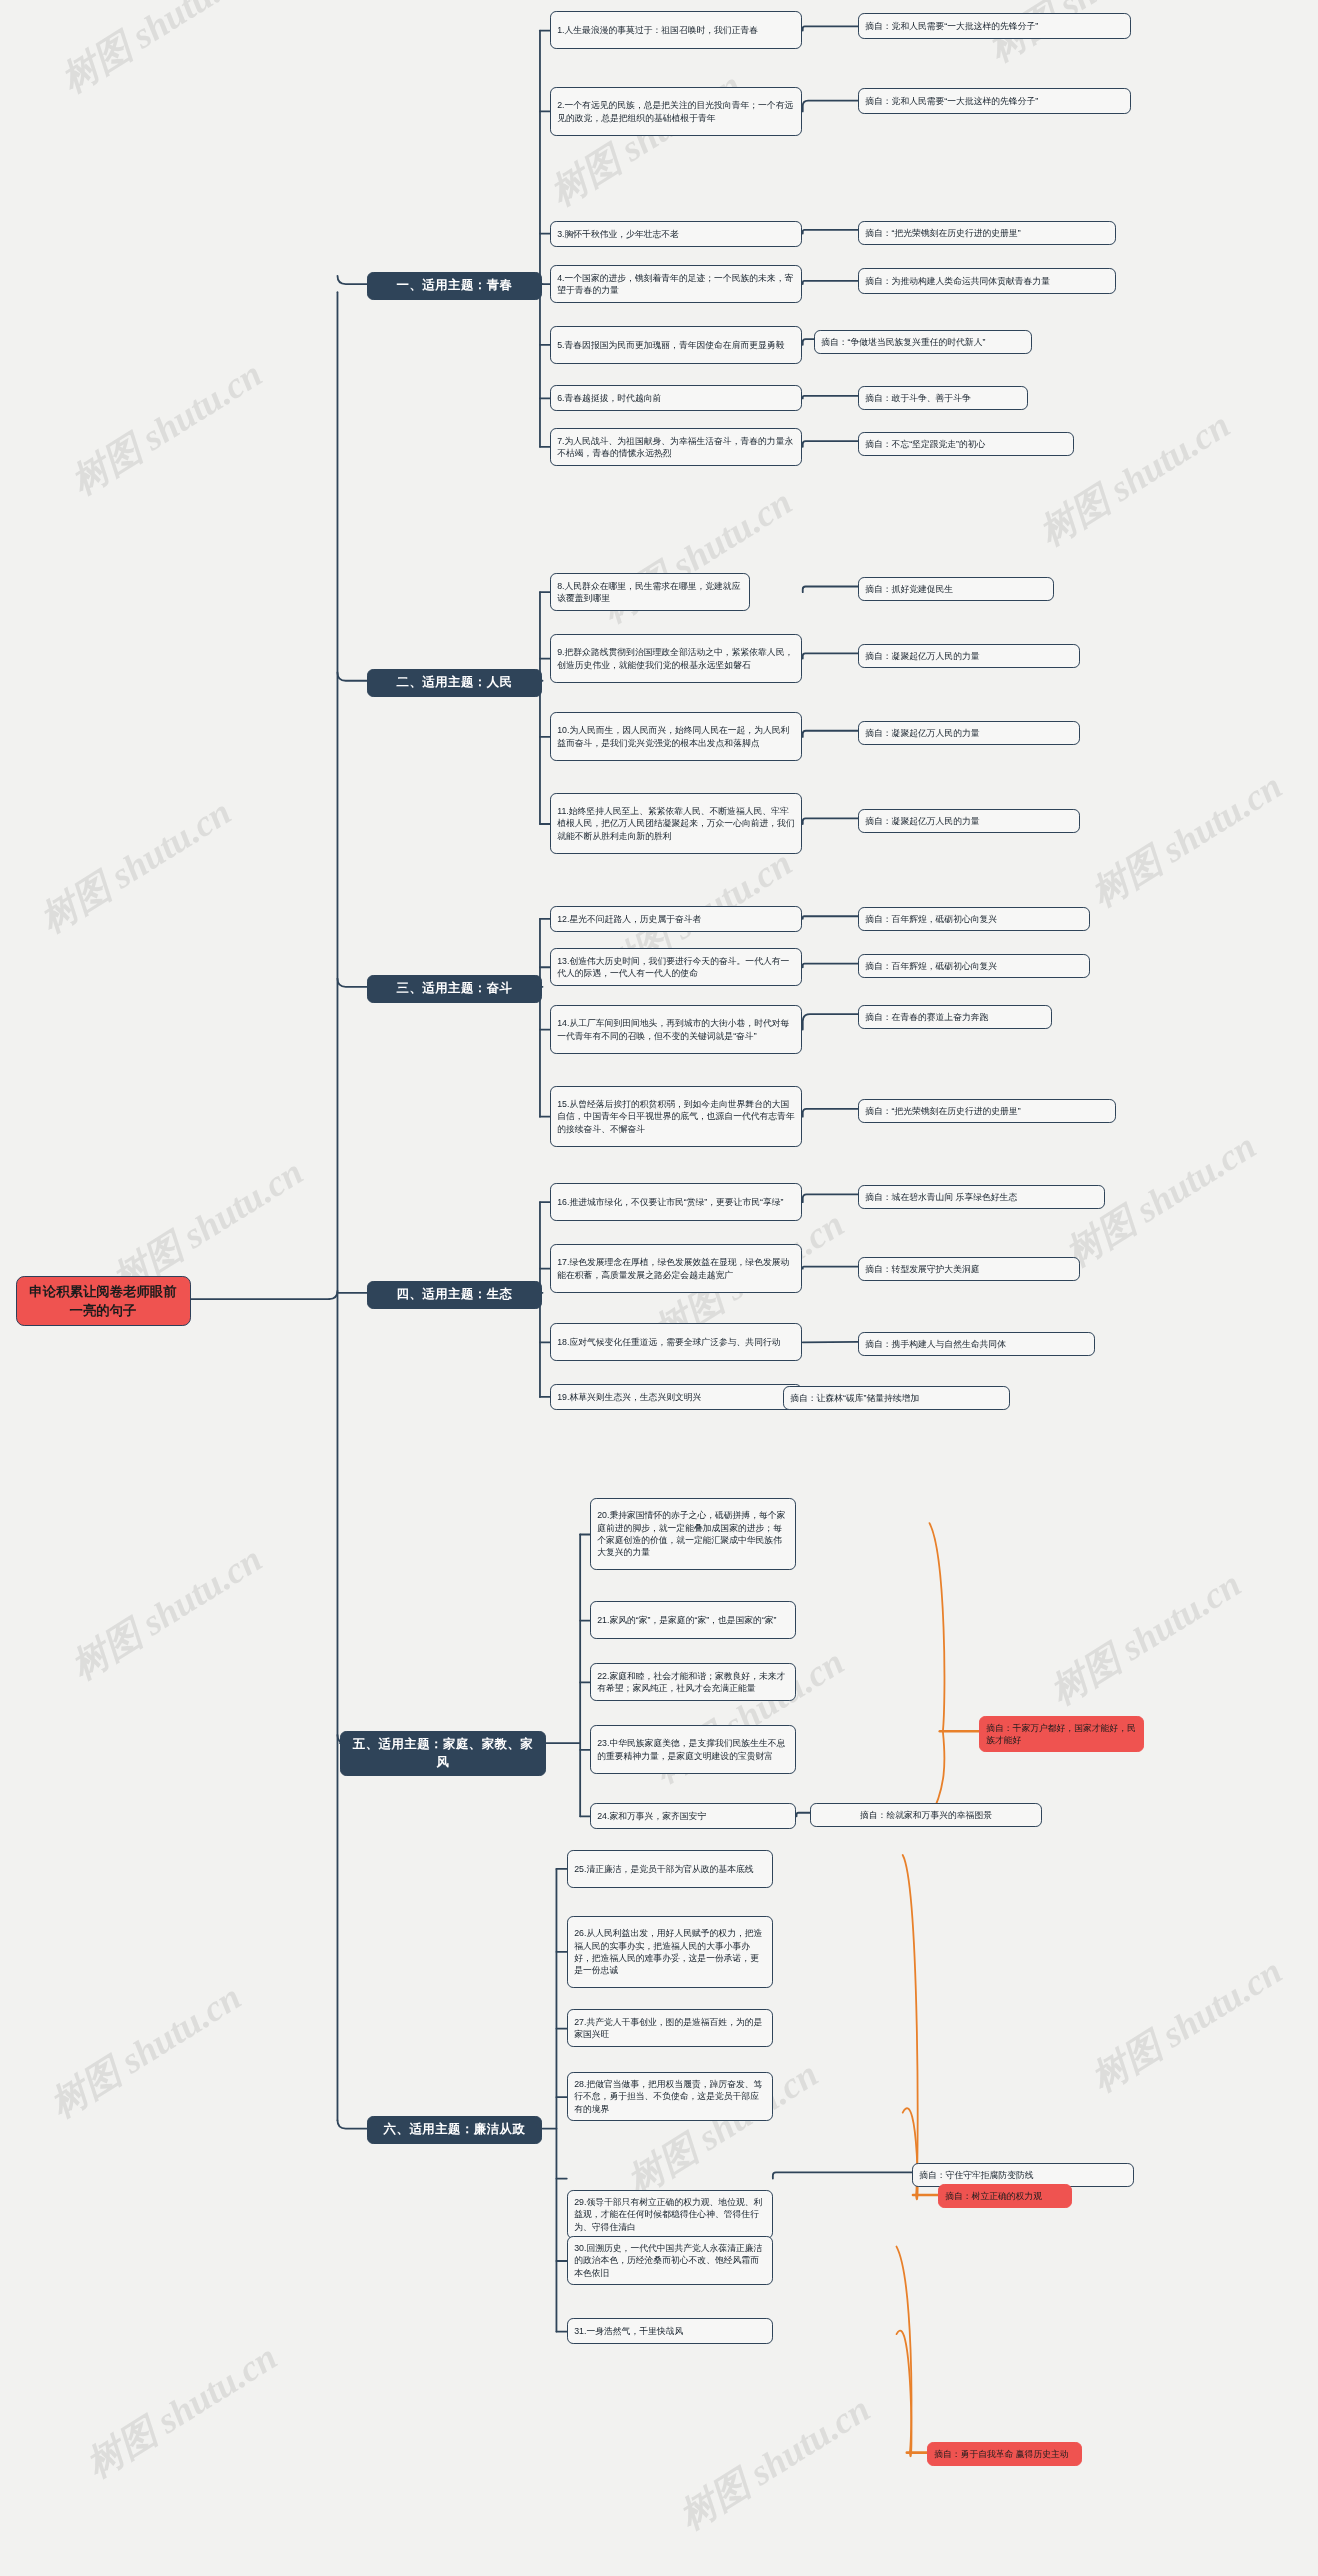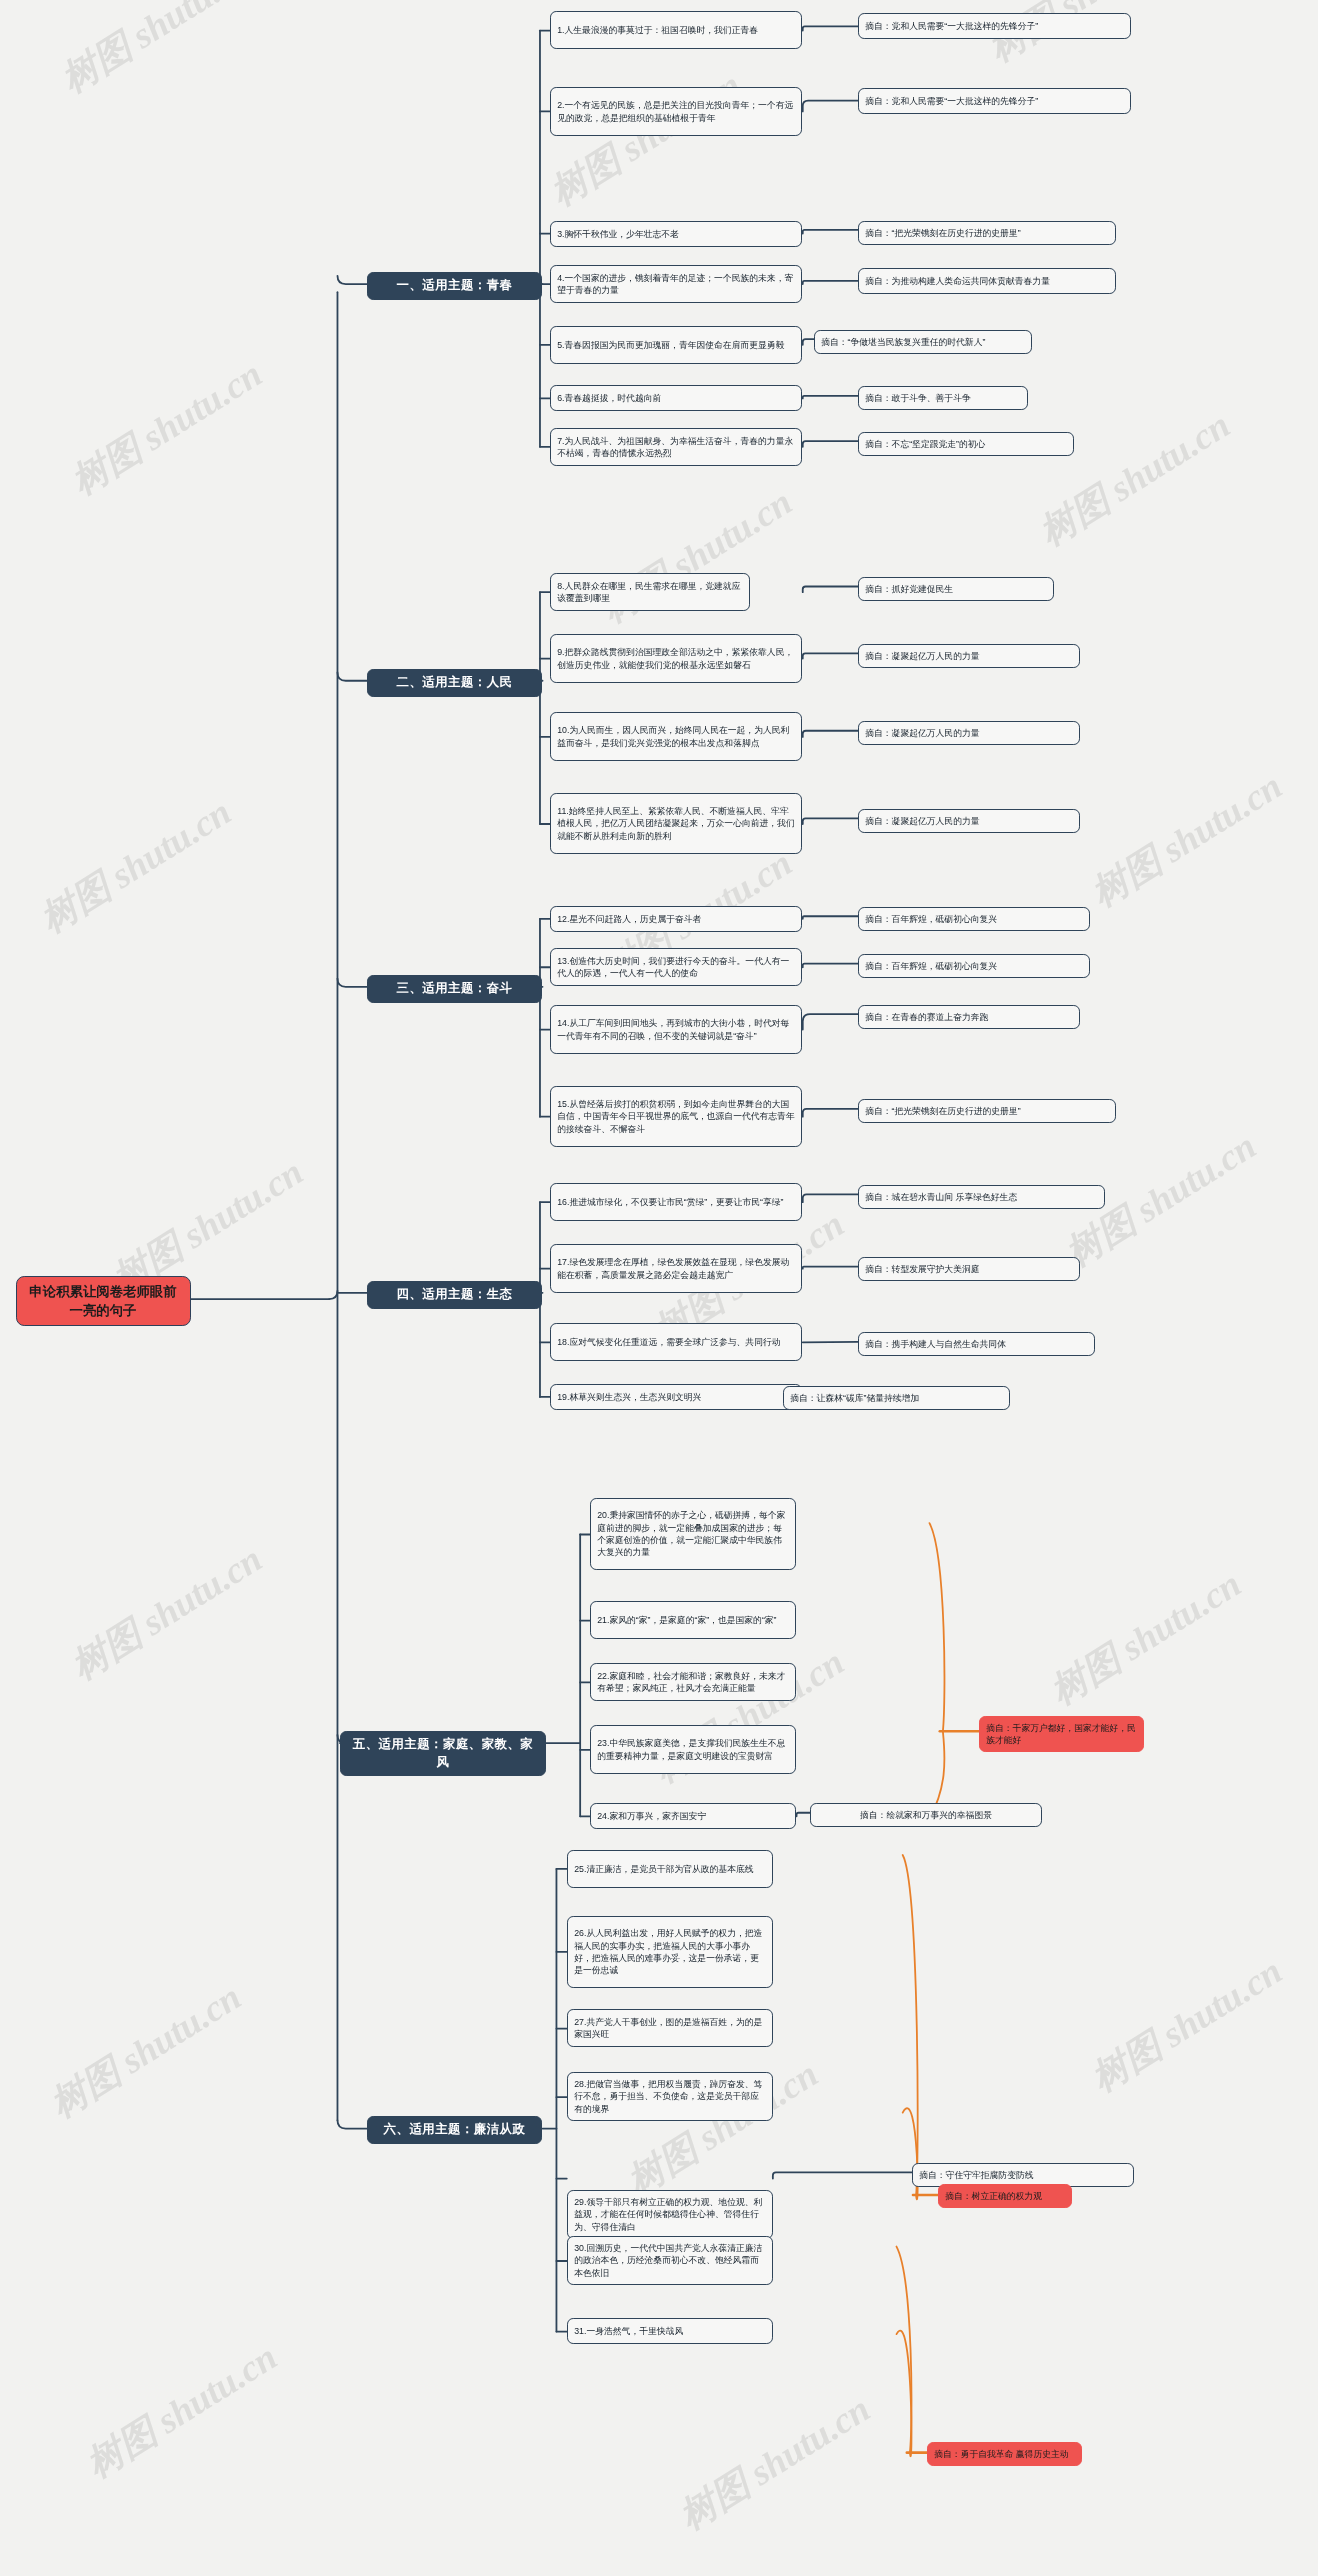--- a/index.html
+++ b/index.html
@@ -278,21 +278,21 @@
     </div>
     <div class="node leaf" style="left: 550px; top: 948px; width: 252px; min-height: 38px;">
       <span>13.创造伟大历史时间，我们要进行今天的奋斗。一代人有一代人的际遇，一代人有一代人的使命</span>
     </div>
     <div class="node src" style="left: 858px; top: 954px; width: 232px; min-height: 18.5px;">
       <span>摘自：百年辉煌，砥砺初心向复兴</span>
     </div>
     <div class="node leaf" style="left: 550px; top: 1005px; width: 252px; min-height: 49px;">
       <span>14.从工厂车间到田间地头，再到城市的大街小巷，时代对每一代青年有不同的召唤，但不变的关键词就是“奋斗”</span>
     </div>
-    <div class="node src" style="left: 858px; top: 1005px; width: 222px; min-height: 18.5px;">
+    <div class="node src" style="left: 858px; top: 1005px; width: 194px; min-height: 18.5px;">
       <span>摘自：在青春的赛道上奋力奔跑</span>
     </div>
     <div class="node leaf" style="left: 550px; top: 1086px; width: 252px; min-height: 61px;">
       <span>15.从曾经落后挨打的积贫积弱，到如今走向世界舞台的大国自信，中国青年今日平视世界的底气，也源自一代代有志青年的接续奋斗、不懈奋斗</span>
     </div>
     <div class="node src" style="left: 858px; top: 1099px; width: 258px; min-height: 18.5px;">
       <span>摘自：“把光荣镌刻在历史行进的史册里”</span>
     </div>
     <div class="node leaf" style="left: 550px; top: 1183px; width: 252px; min-height: 38px;">
       <span>16.推进城市绿化，不仅要让市民“赏绿”，更要让市民“享绿”</span>

